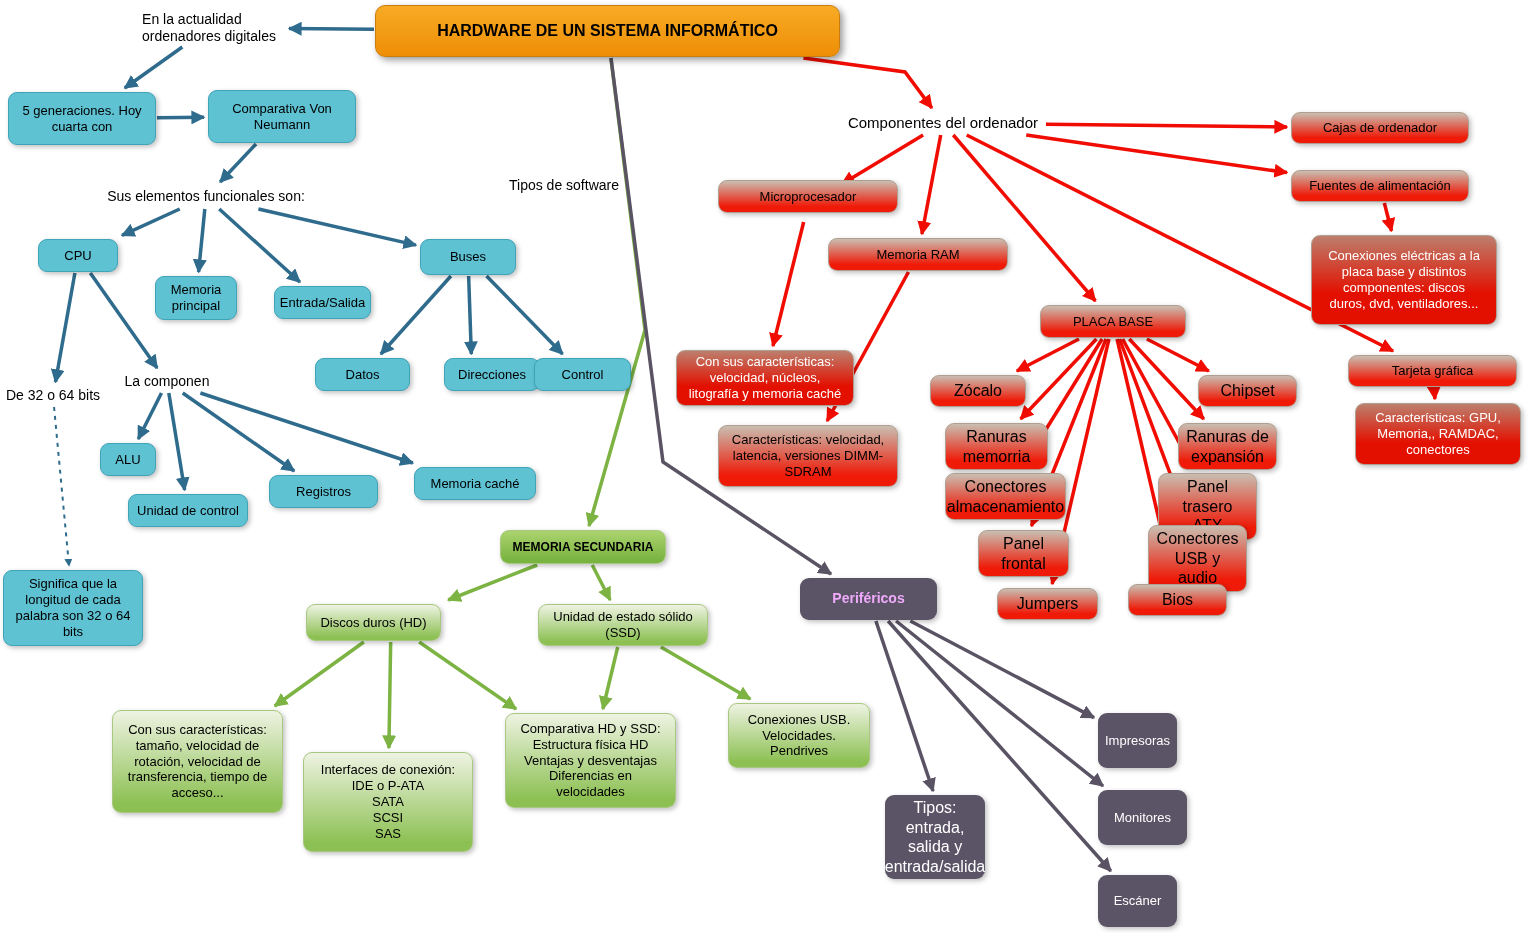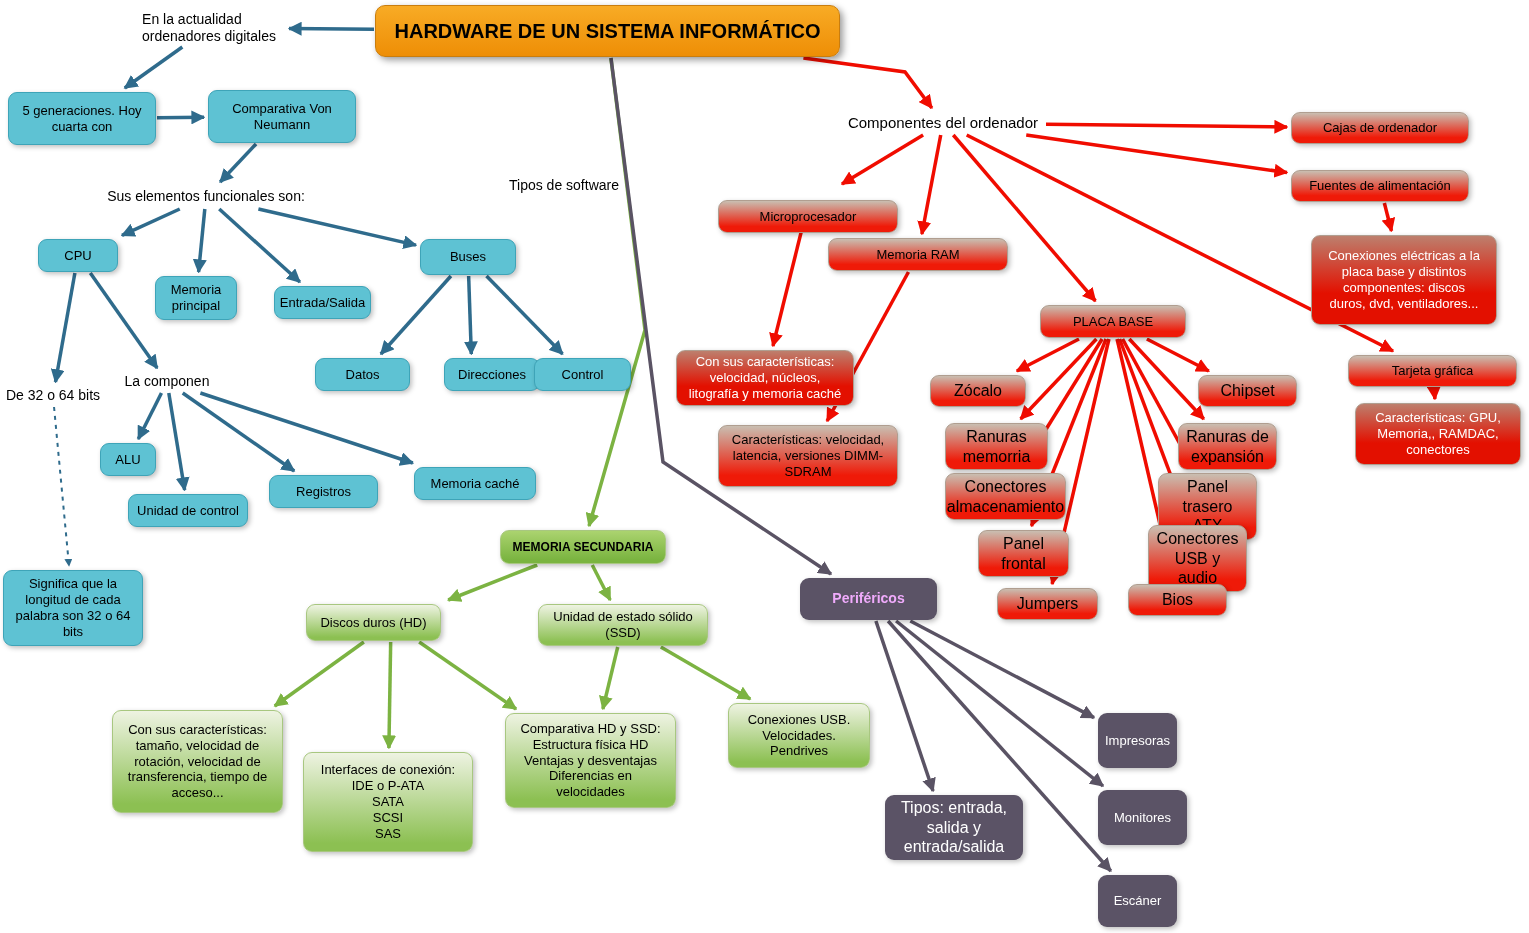--- a/index.html
+++ b/index.html
@@ -11,21 +11,21 @@
         text-align:center;white-space:pre-line;border-radius:9px;font-size:13px;line-height:1.22;
         padding:3px 7px;color:#000;box-shadow:2px 2px 5px rgba(0,0,0,.25)}
   .blue{background:#5ec2d3;border:1px solid #3ea4b8}
   .red{background:linear-gradient(180deg,#c9beb1 0%,#ef1a08 82%);border:1px solid #b09e90}
   .red.deep{background:linear-gradient(180deg,#bd7f6d 0%,#e31000 65%);color:#fff}
   .green{background:linear-gradient(180deg,#eef3e2 0%,#8cc052 92%);border:1px solid #a8c780}
   .green.strong{background:linear-gradient(180deg,#abd36f 0%,#7ab440 90%);font-weight:bold;font-size:12px}
   .purple{background:#5b5366;color:#fff}
   .purple.head{color:#f0abfc;font-weight:bold;font-size:14px}
   .orange{background:linear-gradient(180deg,#f8ab25 0%,#ee8e06 100%);border:1px solid #c97d0e;
-          border-radius:10px;font-weight:bold;font-size:20px;box-shadow:3px 3px 7px rgba(0,0,0,.4)}
+          border-radius:10px;font-weight:bold;font-size:16px;box-shadow:3px 3px 7px rgba(0,0,0,.4)}
   .small{font-size:16px}
   .plain-label{position:absolute;z-index:1;display:flex;align-items:center;justify-content:center;
                text-align:left;white-space:pre-line;font-size:14px;color:#000;line-height:1.25}
   .plain-label.big{font-size:15px}
 </style>
 </head>
 <body>
 
 <div id="canvas">
   <svg id="edge-layer">
@@ -143,21 +143,21 @@
   <div class="node green" style="left:505px;top:713px;width:171px;min-height:95px">Comparativa HD y SSD:
 Estructura física HD
 Ventajas y desventajas
 Diferencias en
 velocidades</div>
   <div class="node green" style="left:728px;top:703px;width:142px;min-height:65px">Conexiones USB.
 Velocidades.
 Pendrives</div>
 
   <div class="plain-label big" style="left:841px;top:112px;width:204px;min-height:22px">Componentes del ordenador</div>
-  <div class="node red" style="left:718px;top:200px;width:180px;min-height:33px">Microprocesador</div>
+  <div class="node red" style="left:718px;top:180px;width:180px;min-height:33px">Microprocesador</div>
   <div class="node red" style="left:828px;top:238px;width:180px;min-height:33px">Memoria RAM</div>
   <div class="node red" style="left:1040px;top:305px;width:146px;min-height:33px">PLACA BASE</div>
   <div class="node red" style="left:1291px;top:112px;width:178px;min-height:32px">Cajas de ordenador</div>
   <div class="node red" style="left:1291px;top:170px;width:178px;min-height:32px">Fuentes de alimentación</div>
   <div class="node red deep" style="left:1311px;top:235px;width:186px;min-height:90px">Conexiones eléctricas a la
 placa base y distintos
 componentes: discos
 duros, dvd, ventiladores...</div>
   <div class="node red deep" style="left:676px;top:350px;width:178px;min-height:56px">Con sus características:
 velocidad, núcleos,
@@ -179,19 +179,19 @@
 ATX</div>
   <div class="node red small" style="left:1148px;top:525px;width:99px;min-height:43px">Conectores
 USB y audio</div>
   <div class="node red small" style="left:1128px;top:584px;width:99px;min-height:32px">Bios</div>
   <div class="node red" style="left:1348px;top:355px;width:169px;min-height:32px">Tarjeta gráfica</div>
   <div class="node red deep" style="left:1355px;top:403px;width:166px;min-height:62px">Características: GPU,
 Memoria,,  RAMDAC,
 conectores</div>
 
   <div class="node purple head" style="left:800px;top:578px;width:137px;min-height:42px">Periféricos</div>
-  <div class="node purple small" style="left:885px;top:795px;width:138px;min-height:63px">Tipos: entrada,
+  <div class="node purple small" style="left:885px;top:795px;width:100px;min-height:63px">Tipos: entrada,
 salida y
 entrada/salida</div>
   <div class="node purple" style="left:1098px;top:713px;width:79px;min-height:55px">Impresoras</div>
   <div class="node purple" style="left:1098px;top:790px;width:89px;min-height:55px">Monitores</div>
   <div class="node purple" style="left:1098px;top:875px;width:79px;min-height:52px">Escáner</div>
 </div>
 
 </body></html>

